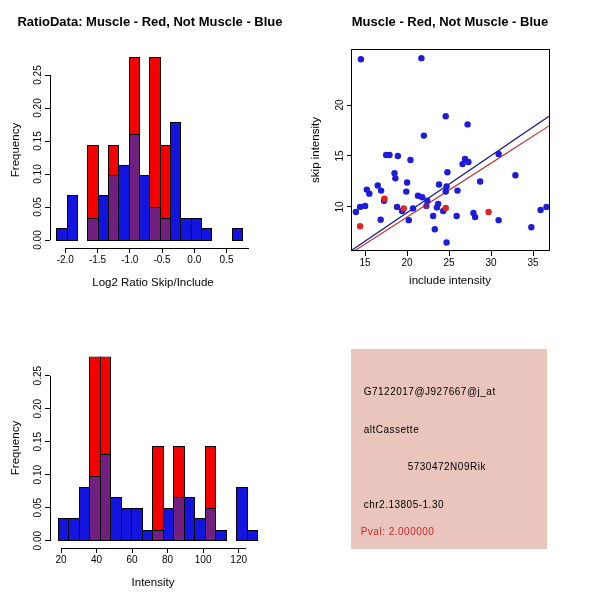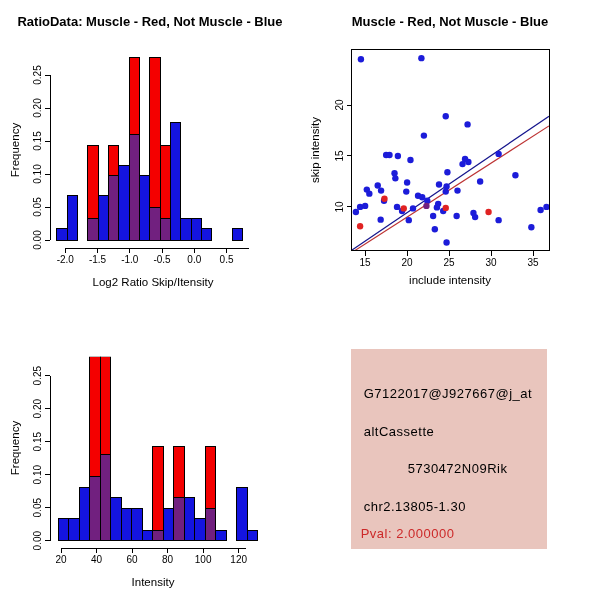--- a/index.html
+++ b/index.html
@@ -7,21 +7,21 @@
           font-family:"Liberation Sans",sans-serif;}
   .panel{position:absolute;width:300px;height:300px;}
   .panel svg{position:absolute;left:0;top:0;width:300px;height:300px;}
   .chart-title{position:absolute;left:0;top:14px;width:300px;text-align:center;
                font-size:13px;font-weight:bold;color:#000;white-space:nowrap;}
   .x-label{position:absolute;text-align:center;font-size:11.5px;color:#000;white-space:nowrap;}
   .y-label{position:absolute;font-size:11.5px;color:#000;white-space:nowrap;
            transform:translate(-50%,-50%) rotate(-90deg);}
   .tick{font-family:"Liberation Sans",sans-serif;font-size:10px;fill:#000;}
   #info-box{position:absolute;}
-  .info-line{position:absolute;font-size:13px;letter-spacing:0.5px;white-space:nowrap;text-align:right;}
+  .info-line{position:absolute;font-size:10px;letter-spacing:0.5px;white-space:nowrap;text-align:right;}
 </style>
 </head>
 <body>
 
 <div id="canvas">
 
   <div class="panel" style="left:0;top:0;">
     <div class="chart-title">RatioData: Muscle - Red, Not Muscle - Blue</div>
     <svg id="svg-hist1">
         <defs>
@@ -78,21 +78,21 @@
         <text x="41" y="141" text-anchor="middle" class="tick" transform="rotate(-90 41 141)">0.15</text>
         <text x="41" y="108" text-anchor="middle" class="tick" transform="rotate(-90 41 108)">0.20</text>
         <text x="41" y="75" text-anchor="middle" class="tick" transform="rotate(-90 41 75)">0.25</text>
         <text x="65.3" y="263" text-anchor="middle" class="tick">-2.0</text>
         <text x="97.55" y="263" text-anchor="middle" class="tick">-1.5</text>
         <text x="129.8" y="263" text-anchor="middle" class="tick">-1.0</text>
         <text x="162.05" y="263" text-anchor="middle" class="tick">-0.5</text>
         <text x="194.3" y="263" text-anchor="middle" class="tick">0.0</text>
         <text x="226.55" y="263" text-anchor="middle" class="tick">0.5</text>
       </svg>
-    <div class="x-label" style="left:53px;width:200px;top:276px;">Log2 Ratio Skip/Itensity</div>
+    <div class="x-label" style="left:53px;width:200px;top:276px;">Log2 Ratio Skip/Include</div>
     <div class="y-label" style="left:15px;top:150px;">Frequency</div>
   </div>
 
   <div class="panel" style="left:300px;top:0;">
     <div class="chart-title">Muscle - Red, Not Muscle - Blue</div>
     <svg id="svg-scatter">
         <defs>
           <clipPath id="scatter-clip">
             <rect x="51.7" y="49" width="197.3" height="201.7"></rect>
           </clipPath>

